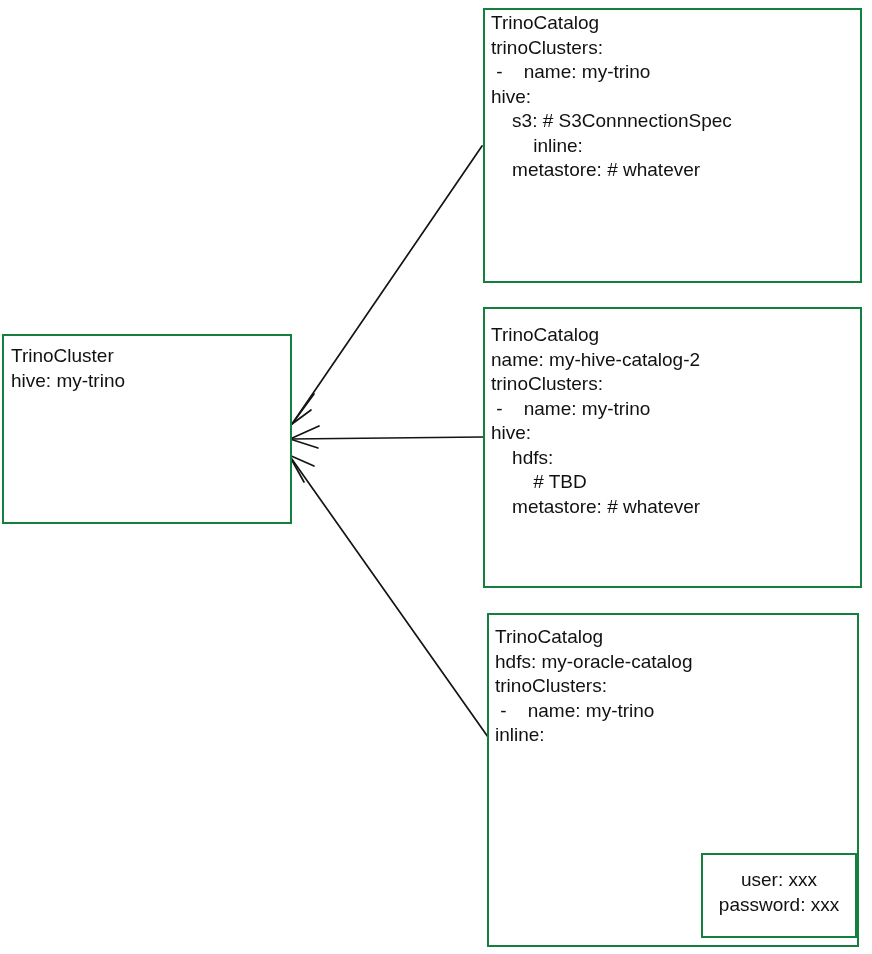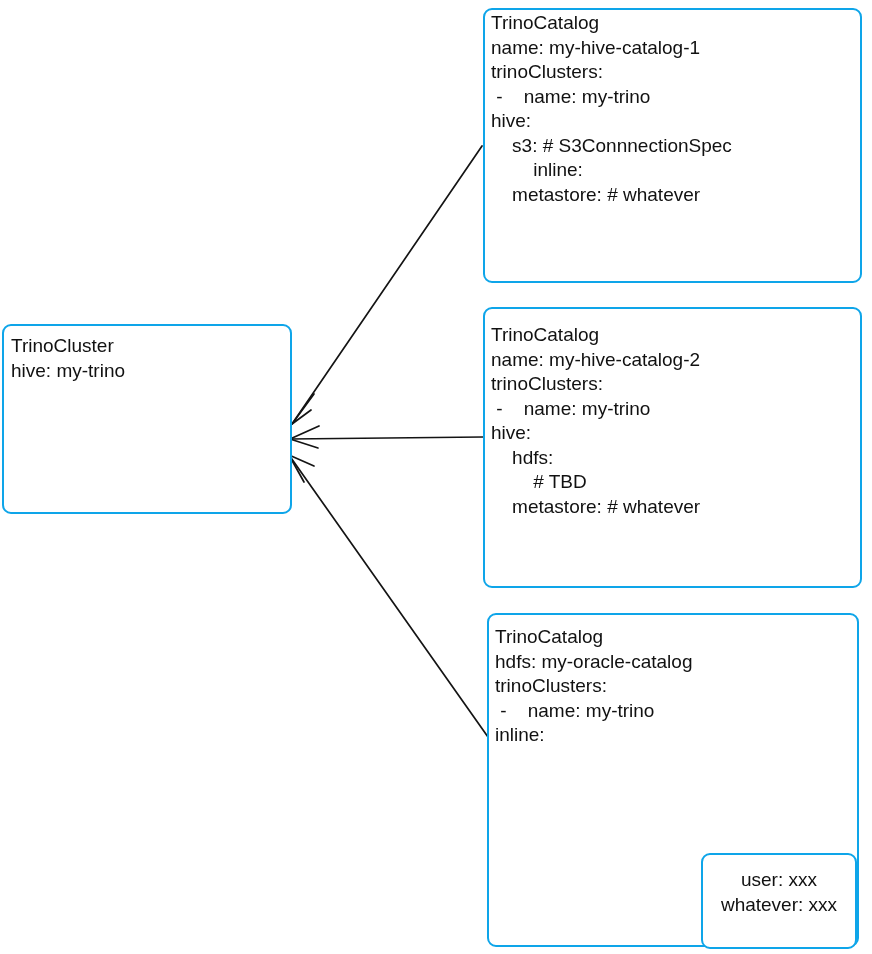--- a/index.html
+++ b/index.html
@@ -21,35 +21,35 @@
   .connector-layer path {
     stroke: #141414;
     stroke-width: 1.7;
     fill: none;
     stroke-linecap: round;
     stroke-linejoin: round;
   }
   .box {
     position: absolute;
     box-sizing: border-box;
-    border: 2px solid #0ea5e9;
-    border-radius: 9px;
+    border: 2px solid #15803d;
+    border-radius: 0;
     background: #ffffff;
   }
   .line {
     white-space: pre;
     font-size: 19px;
     line-height: 24.5px;
   }
-  .box-cluster   { left: 2px;   top: 324px; width: 290px; height: 190px; padding: 8px 6px 0 7px; }
+  .box-cluster   { left: 2px;   top: 334px; width: 290px; height: 190px; padding: 8px 6px 0 7px; }
   .box-catalog-1 { left: 483px; top: 8px;   width: 379px; height: 275px; padding: 1px 6px 0 6px; }
   .box-catalog-2 { left: 483px; top: 307px; width: 379px; height: 281px; padding: 14px 6px 0 6px; }
   .box-catalog-3 { left: 487px; top: 613px; width: 372px; height: 334px; padding: 10px 6px 0 6px; }
   .box-credentials {
-    left: 701px; top: 853px; width: 156px; height: 96px;
+    left: 701px; top: 853px; width: 156px; height: 85px;
     padding: 13px 4px 0 4px;
     text-align: center;
   }
 </style>
 </head>
 <body>
 
 <div class="canvas">
 
   <svg class="connector-layer" viewBox="0 0 872 954" xmlns="http://www.w3.org/2000/svg">
@@ -67,21 +67,20 @@
     <path d="M788,851 Q779,846 767,842 M788,851 Q784,838 778,827"></path>
   </svg>
 
   <div class="box box-cluster">
       <div class="line">TrinoCluster</div>
       <div class="line">hive: my-trino</div>
     </div>
 
   <div class="box box-catalog-1">
       <div class="line">TrinoCatalog</div>
-      <div class="line">name: my-hive-catalog-1</div>
       <div class="line">trinoClusters:</div>
       <div class="line"> -    name: my-trino</div>
       <div class="line">hive:</div>
       <div class="line">    s3: # S3ConnnectionSpec</div>
       <div class="line">        inline:</div>
       <div class="line">    metastore: # whatever</div>
     </div>
 
   <div class="box box-catalog-2">
       <div class="line">TrinoCatalog</div>
@@ -97,16 +96,16 @@
   <div class="box box-catalog-3">
       <div class="line">TrinoCatalog</div>
       <div class="line">hdfs: my-oracle-catalog</div>
       <div class="line">trinoClusters:</div>
       <div class="line"> -    name: my-trino</div>
       <div class="line">inline:</div>
     </div>
 
   <div class="box box-credentials">
       <div class="line">user: xxx</div>
-      <div class="line">whatever: xxx</div>
+      <div class="line">password: xxx</div>
     </div>
 
 </div>
 
 </body></html>

